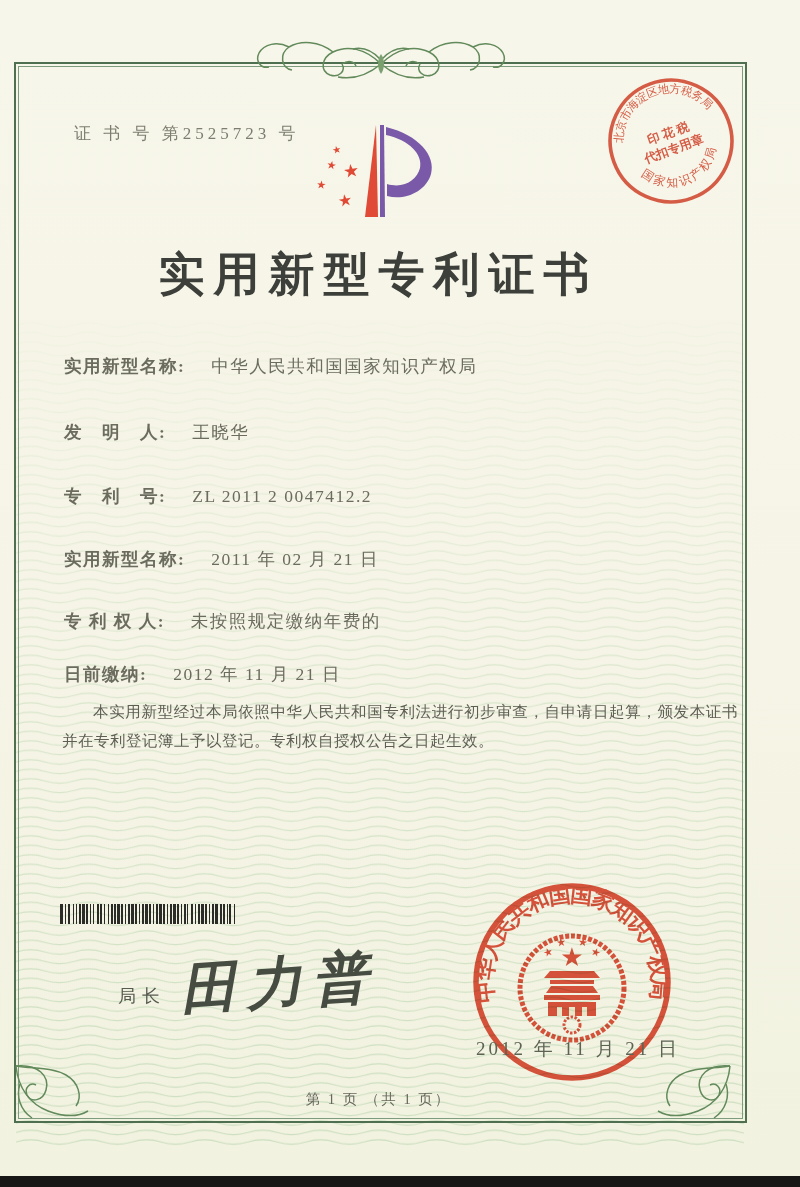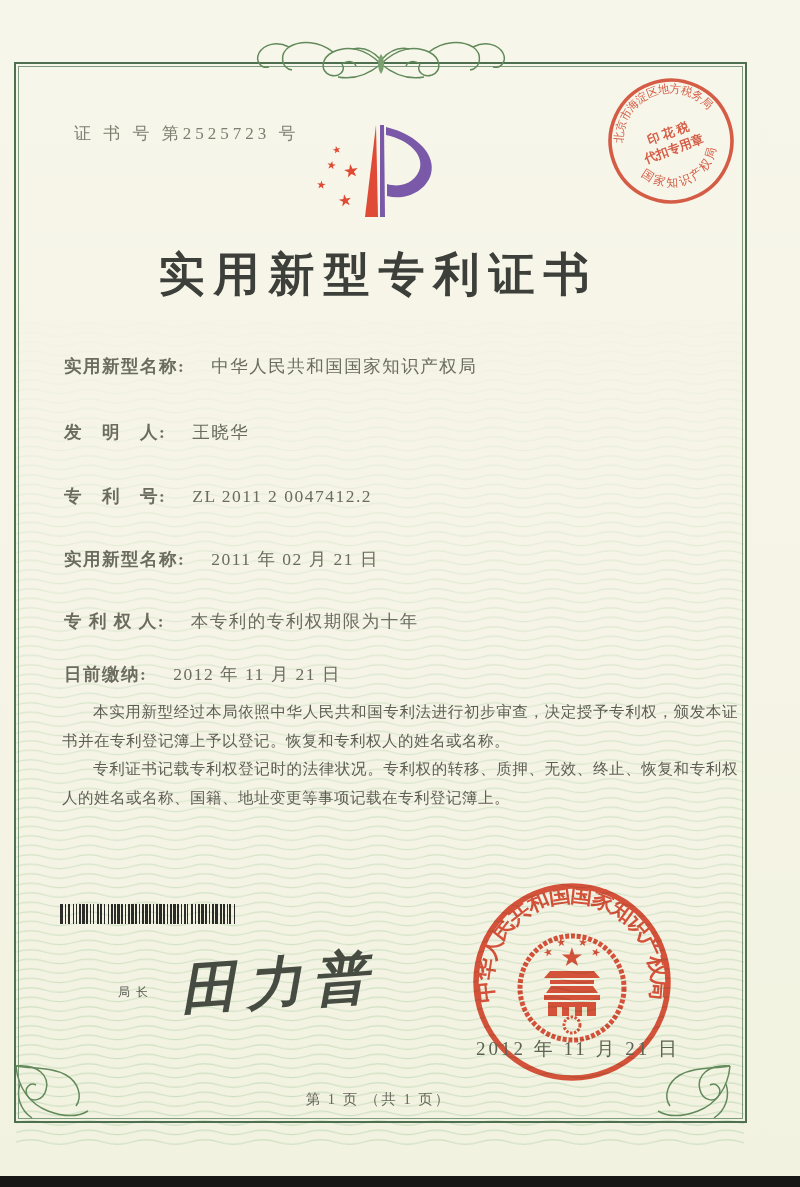--- a/index.html
+++ b/index.html
@@ -14,21 +14,21 @@
          border:1px solid #7d9c7d;}
   
   .cert-no{left:74px;top:122px;font-size:17px;color:#7d7d70;letter-spacing:4px;}
   .title{left:14px;top:244px;width:729px;text-align:center;font-size:46px;
          font-weight:600;color:#3d403a;letter-spacing:9px;}
   .field-row{left:64px;font-size:17.5px;color:#6b6b5e;letter-spacing:1.5px;white-space:nowrap;}
   .f-label{margin-right:20px;font-weight:bold;}
   .paras{left:62px;top:698px;width:676px;font-size:15.5px;line-height:28.5px;
          color:#5e5e54;text-align:justify;letter-spacing:0.5px;}
   .paras p{margin:0;text-indent:2em;}
-  .sig-label{left:118px;top:984px;font-size:12px;color:#565a50;letter-spacing:6px;}
+  .sig-label{left:118px;top:984px;font-size:18px;color:#565a50;letter-spacing:6px;}
   .signature{left:180px;top:946px;font-size:56px;color:#474c43;font-style:italic;
              font-weight:bold;letter-spacing:10px;transform:rotate(-4deg);}
   .seal-date{left:476px;top:1036px;font-size:19px;color:#5c6352;letter-spacing:3px;}
   .footer{left:14px;top:1090px;width:729px;text-align:center;font-size:14.5px;
           color:#67675c;letter-spacing:2px;}
   
   .barcode{left:60px;top:904px;width:226px;height:20px;display:flex;overflow:hidden;}
   .barcode span{display:block;height:100%;background:#2b2b27;flex:0 0 auto;}
   .barcode span.gap{background:transparent;}
   
@@ -141,30 +141,29 @@
 <div class="abs field-row" style="top:484px">
   <span class="f-label">专　利　号:</span>
   <span class="f-value">ZL 2011 2 0047412.2</span>
 </div>
 <div class="abs field-row" style="top:547px">
   <span class="f-label">实用新型名称:</span>
   <span class="f-value">2011 年 02 月 21 日</span>
 </div>
 <div class="abs field-row" style="top:609px">
   <span class="f-label">专 利 权 人:</span>
-  <span class="f-value">本专利的专利权期限为十年</span>
+  <span class="f-value">未按照规定缴纳年费的</span>
 </div>
 <div class="abs field-row" style="top:662px">
   <span class="f-label">日前缴纳:</span>
   <span class="f-value">2012 年 11 月 21 日</span>
 </div>
 
 <div class="abs paras">
-  <p>本实用新型经过本局依照中华人民共和国专利法进行初步审查，决定授予专利权，颁发本证书并在专利登记簿上予以登记。恢复和专利权人的姓名或名称。</p>
-  <p>专利证书记载专利权登记时的法律状况。专利权的转移、质押、无效、终止、恢复和专利权人的姓名或名称、国籍、地址变更等事项记载在专利登记簿上。</p>
+  <p>本实用新型经过本局依照中华人民共和国专利法进行初步审查，自申请日起算，颁发本证书并在专利登记簿上予以登记。专利权自授权公告之日起生效。</p>
 </div>
 
 <div class="abs barcode">
     <span style="width: 3px;"></span>
     <span class="gap" style="width: 2px;"></span>
     <span style="width: 1px;"></span>
     <span class="gap" style="width: 2px;"></span>
     <span style="width: 2px;"></span>
     <span class="gap" style="width: 3px;"></span>
     <span style="width: 1px;"></span>

